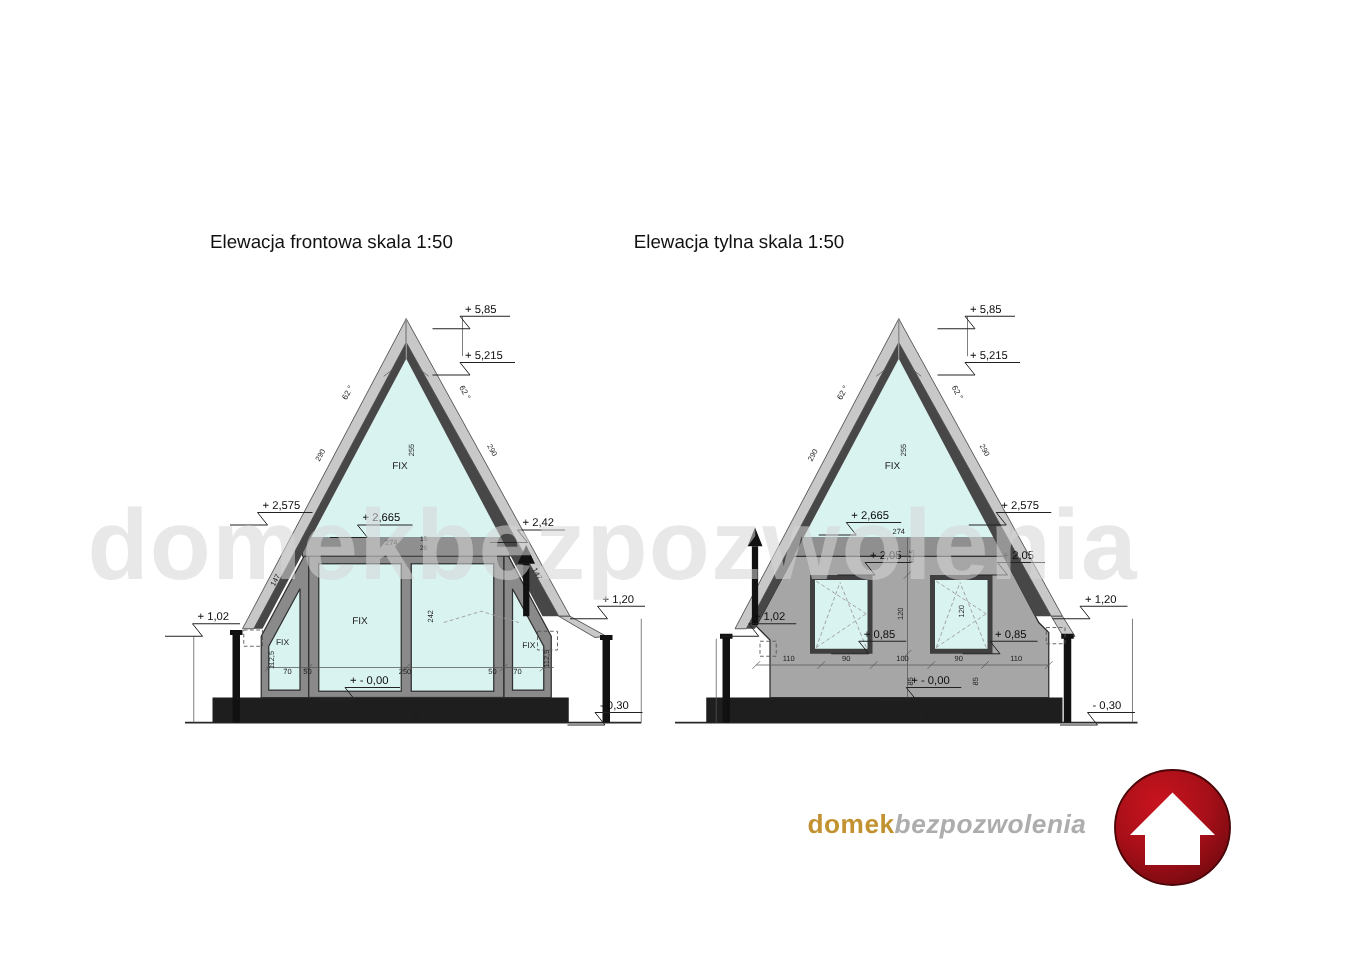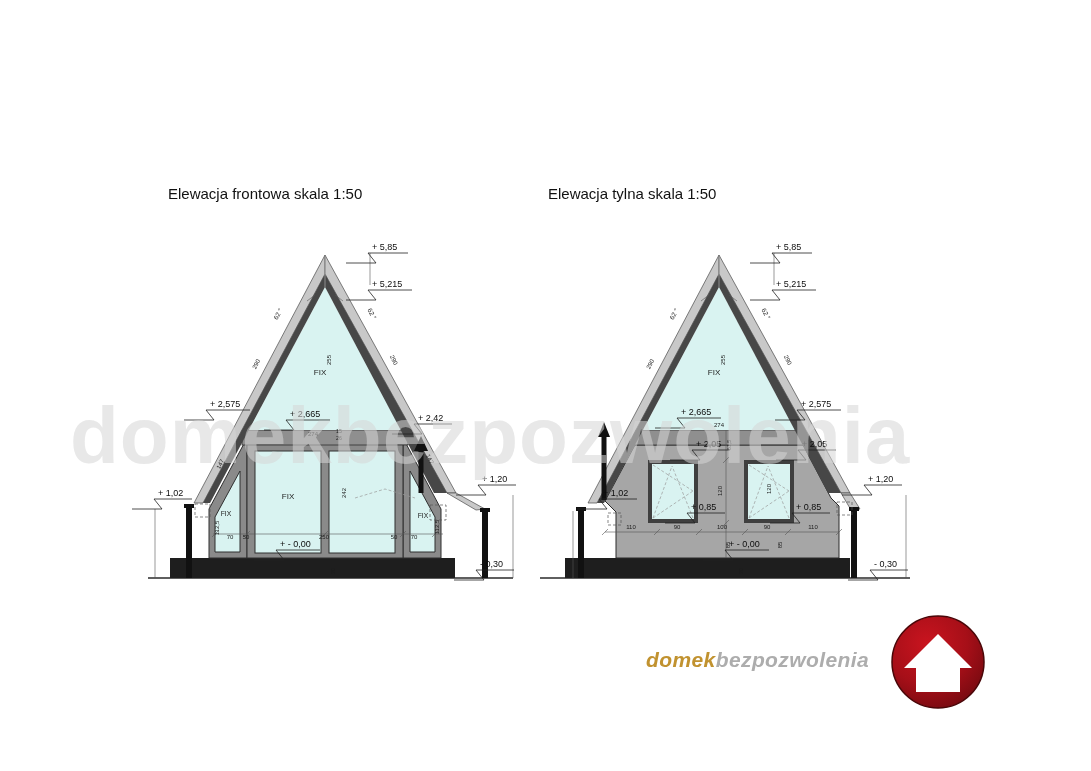--- a/index.html
+++ b/index.html
@@ -1,20 +1,20 @@
 <!DOCTYPE html>
 <html style="--c-glass: #d9f3f1; --c-roof: #c8c8c8; --c-roof-lining: #474747; --c-wall: #a6a6a6; --c-frame: #8a8a8a; --c-plinth: #1e1e1e; --c-watermark: #d6d6d6; --c-logo-gold: #c1922f; --c-logo-gray: #adadad; --c-logo-red-light: #c9141f; --c-logo-red-dark: #70090f;"><head>
 <meta charset="utf-8">
 <style>
   html,body{margin:0;padding:0;background:#fff;}
   #canvas{position:relative;width:1091px;height:771px;background:#fff;overflow:hidden;
           font-family:"Liberation Sans", sans-serif;padding-left:24px;}
   .title{position:absolute;font-size:15px;color:#111;}
   #title-front{left:168px;top:185px;}
-  #title-rear{left:507px;top:185px;margin-left:41px;}
+  #title-rear{left:507px;top:185px;}
   .elev{position:absolute;width:400px;height:390px;}
   #front-elev{left:130px;top:225px;}
   #rear-elev{left:530px;top:225px;}
   
   .glass{fill:var(--c-glass,#d9f3f1);stroke:#2f2f2f;stroke-width:1;}
   .glassn{fill:var(--c-glass,#d9f3f1);}
   .roof{fill:var(--c-roof,#c8c8c8);stroke:#4a4a4a;stroke-width:0.7;}
   .lining{fill:var(--c-roof-lining,#474747);}
   .wall{fill:var(--c-wall,#a6a6a6);stroke:#2b2b2b;stroke-width:1;}
   .frame{fill:var(--c-frame,#8a8a8a);stroke:#2f2f2f;stroke-width:1;}
@@ -29,21 +29,21 @@
   .dim2{font-size:6.5px;fill:#1c1c1c;}
   .dimS{font-size:5.2px;fill:#1c1c1c;}
   .fix{font-size:8px;fill:#1c1c1c;}
   .fixS{font-size:6.8px;fill:#1c1c1c;}
   .lvl line{stroke:#222;stroke-width:0.8;}
   .lvl text{font-size:9px;fill:#0d0d0d;}
   #watermark{position:absolute;left:70px;top:390px;width:1010px;
      font-size:80px;font-weight:bold;letter-spacing:1px;color:var(--c-watermark,#d6d6d6);
      opacity:0.55;white-space:nowrap;pointer-events:none;}
   #logo{position:absolute;left:646px;top:648px;font-size:21px;font-weight:bold;letter-spacing:0.4px;}
-  #brand-primary{color:var(--c-logo-gold,#c1922f);font-style:italic;}
+  #brand-primary{color:var(--c-logo-gold,#c1922f);}
   #brand-secondary{color:var(--c-logo-gray,#adadad);font-style:italic;}
   #logo-icon{position:absolute;left:888px;top:612px;}
 </style>
 </head>
 <body>
 
 <div id="canvas">
 
   <div class="title" id="title-front">Elewacja frontowa skala 1:50</div>
   <div class="title" id="title-rear">Elewacja tylna skala 1:50</div>

